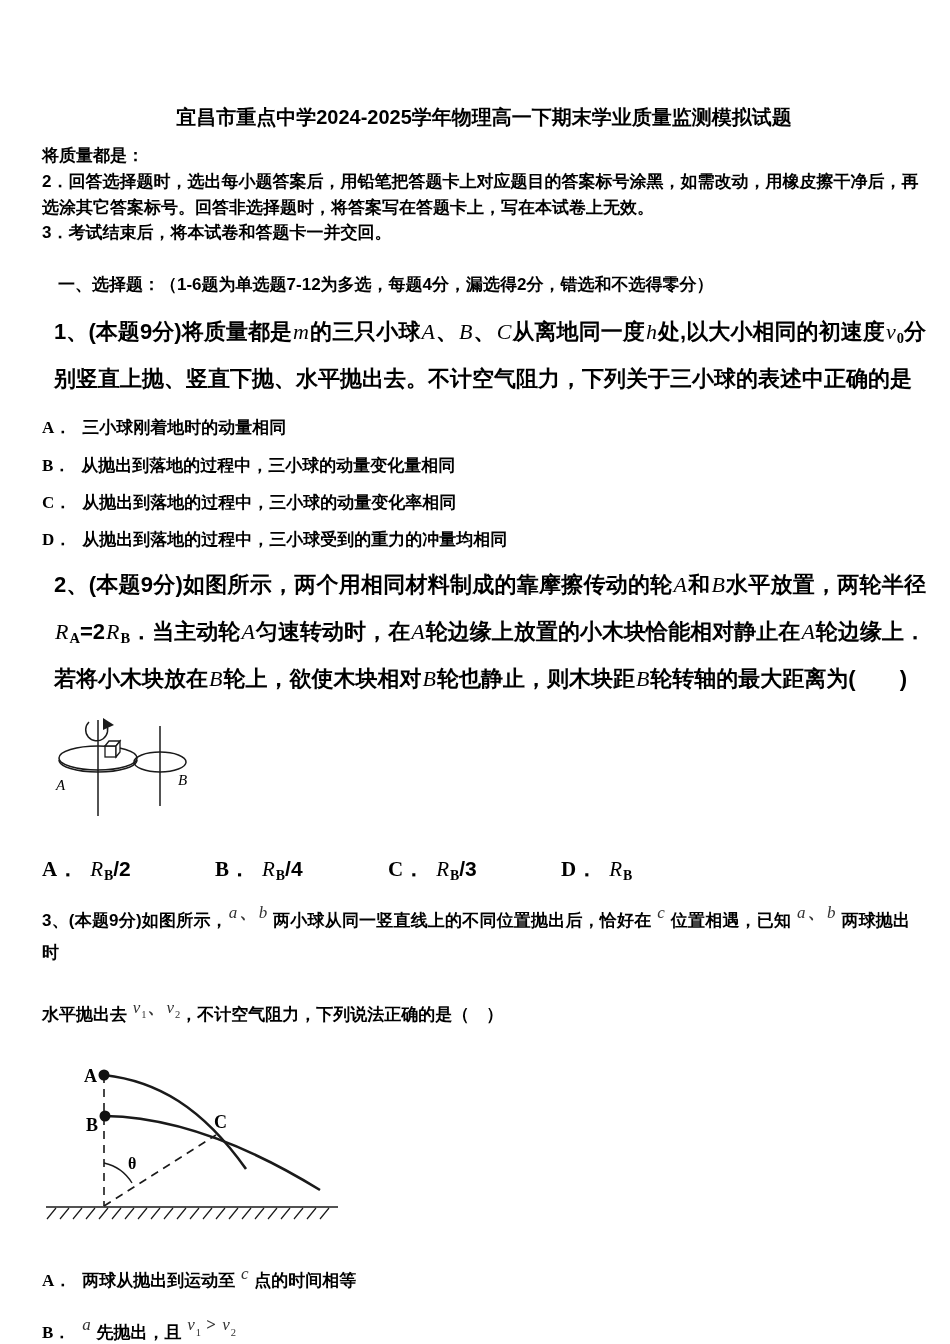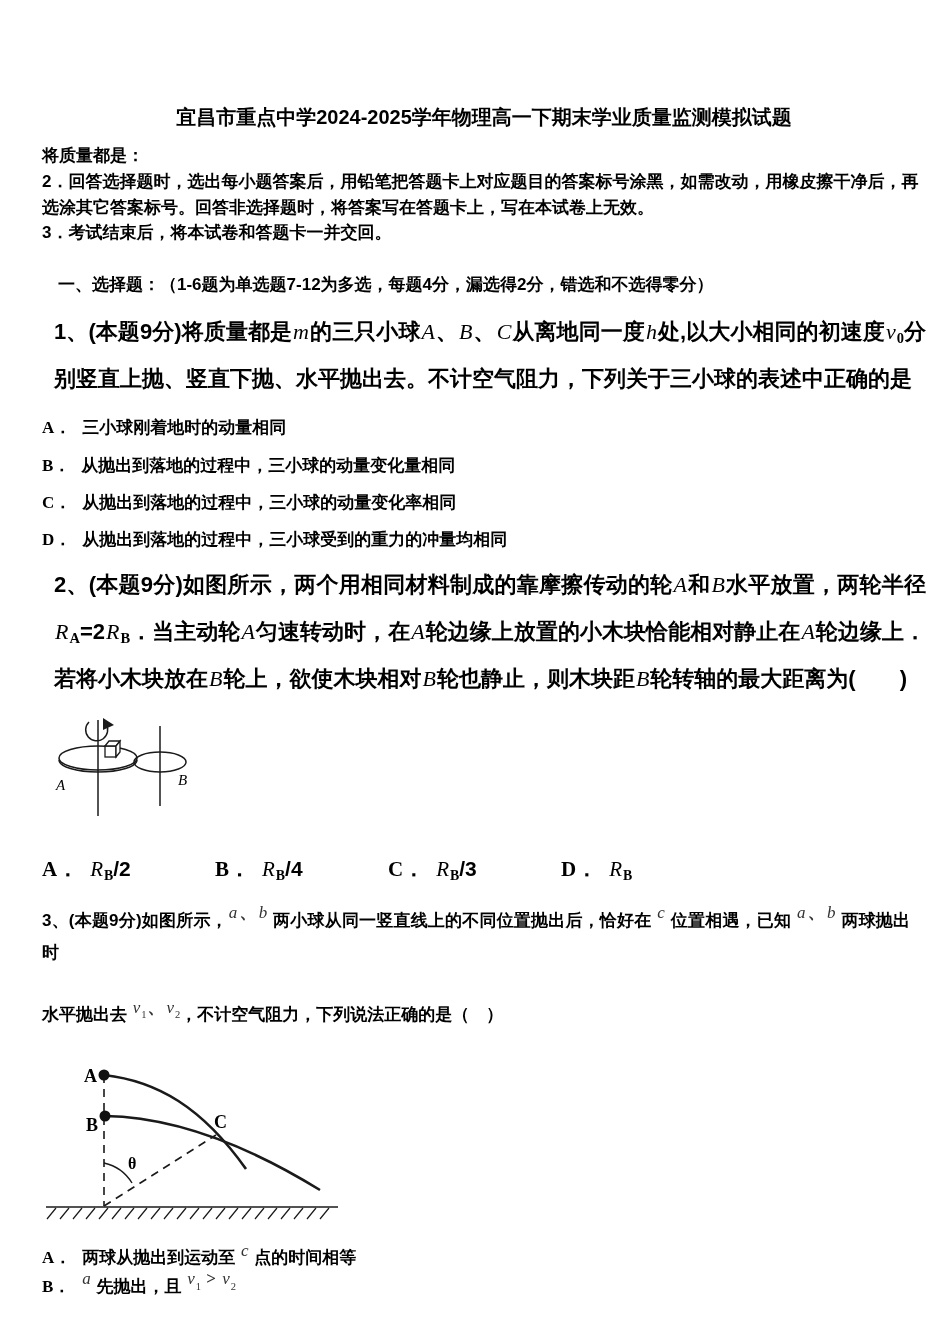--- a/index.html
+++ b/index.html
@@ -8,21 +8,21 @@
     font-family:"Liberation Sans",sans-serif;overflow:hidden;
   }
   .page{box-sizing:border-box;width:950px;height:1344px;padding:104px 24px 0 42px;}
   .page-title{font-size:20px;line-height:1.3;text-align:center;font-weight:700;margin:0 0 13px 0;}
   .body-text{font-size:17px;font-weight:600;margin:0;line-height:1.52;}
   .section-head{font-size:17px;font-weight:600;margin:26px 0 0 16px;line-height:1.5;}
   .stem{font-size:22px;font-weight:600;margin:10px 0 0 12px;line-height:2.15;text-align:justify;}
   .stem-tight{font-size:17px;font-weight:600;margin:20px 16px 0 0;line-height:1.9;text-align:justify;}
   .stem-gap{margin-top:30px;}
   .option{font-size:17px;font-weight:600;margin:15px 0 0 0;line-height:1.3;}
-  .option-q3{margin-top:6px;}
+  .option-q3{margin-top:29px;}
   .opt-letter{font-family:"Liberation Serif",serif;font-weight:700;margin-right:11px;}
   .opt-row{display:flex;margin:18px 0 0 0;}
   .opt-cell{width:173px;font-size:21px;font-weight:600;line-height:1.3;}
   .opt-cell:last-child{width:auto;}
   
   .seg-i{font-family:"Liberation Serif",serif;font-style:italic;font-weight:500;padding:0 1px;}
   .seg-sub{font-family:"Liberation Serif",serif;font-size:0.66em;vertical-align:-0.28em;font-weight:600;}
   .seg-sup{font-family:"Liberation Serif",serif;font-style:italic;font-weight:400;position:relative;top:-0.42em;color:#333;padding:0 1px;}
   .seg-supsub{font-family:"Liberation Serif",serif;font-weight:400;position:relative;top:-0.16em;font-size:0.62em;color:#333;}
   .seg-supr{font-family:"Liberation Serif",serif;font-weight:600;position:relative;top:-0.42em;color:#333;padding:0 1px;}

